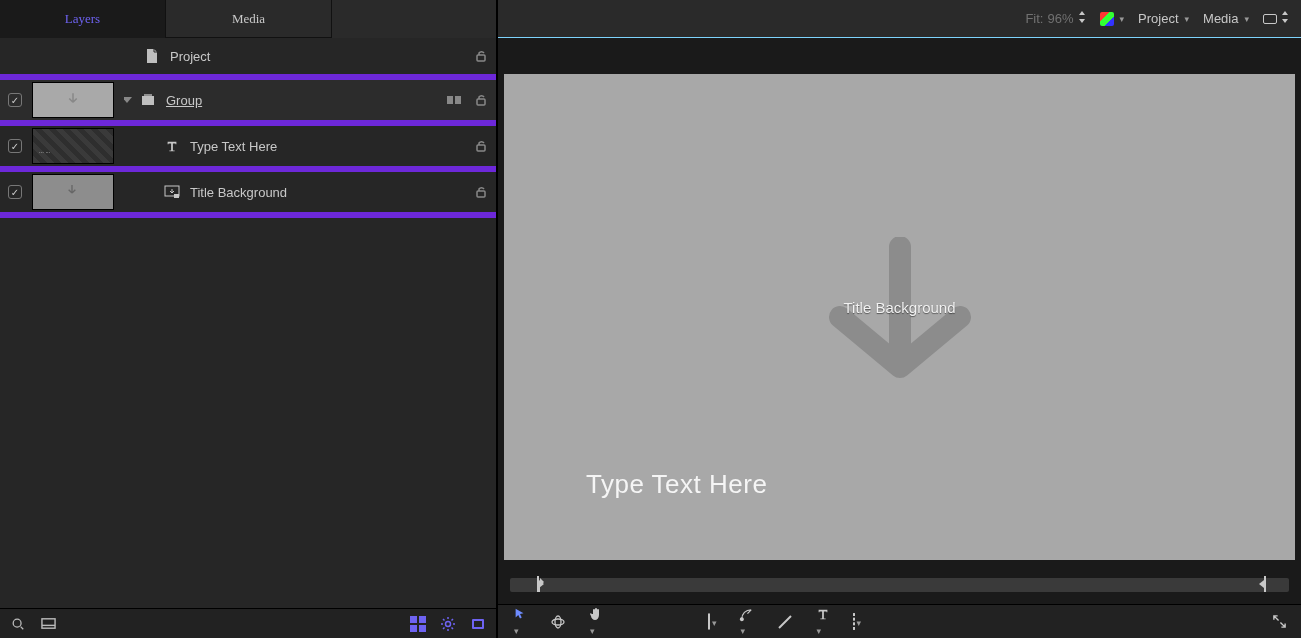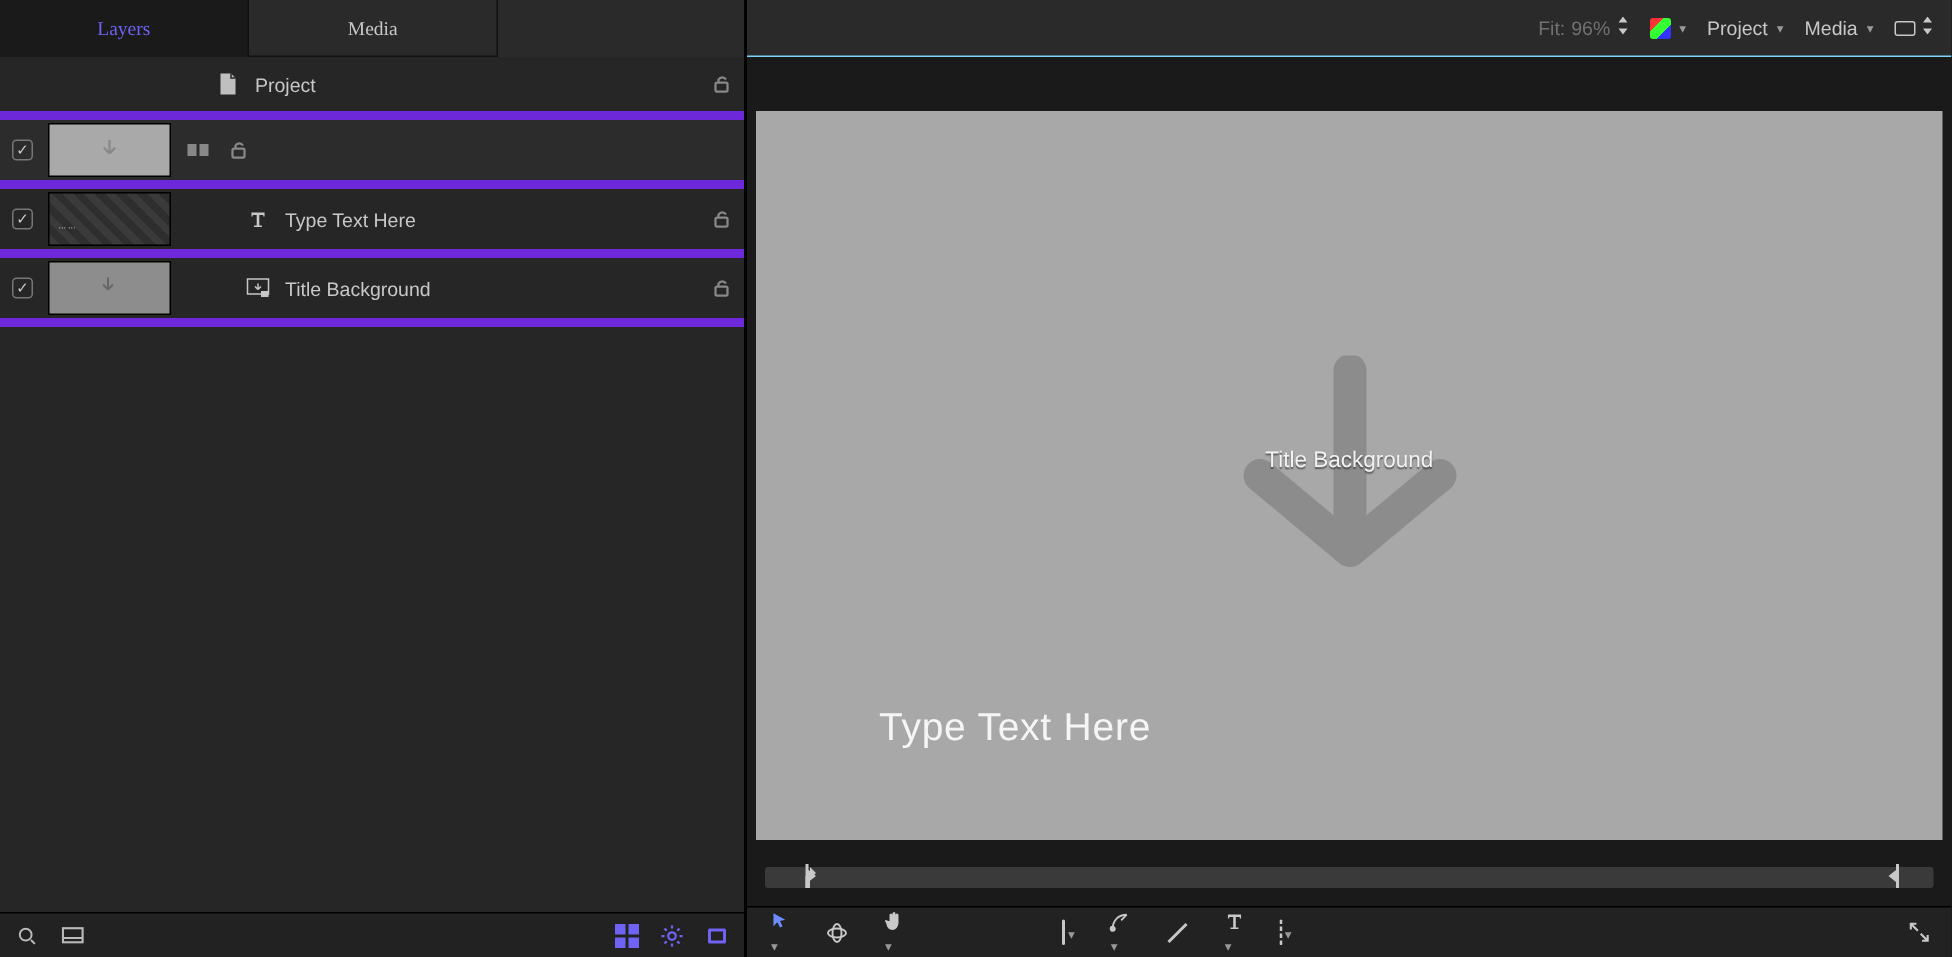--- a/index.html
+++ b/index.html
@@ -90,20 +90,30 @@
 
     <div class="row" style="background:#2c2c2c;">
       <span class="cb">✓</span>
       <span class="thumb">
         <span class="arrow-mini">
           <svg viewBox="0 0 24 24" width="18" height="18" fill="#888">
               <path d="M12 3v12m0 0l-5-5m5 5l5-5" stroke="#888" stroke-width="2" fill="none"></path>
             </svg>
         </span>
       </span>
+      <div class="mid">
+        <span class="tri down"></span>
+        <span class="ic">
+          <svg viewBox="0 0 16 16" width="16" height="16" fill="#bfbfbf">
+              <rect x="2" y="4" width="12" height="9"></rect>
+              <rect x="4" y="2" width="8" height="2" fill="#8f8f8f"></rect>
+            </svg>
+        </span>
+        <span class="label u">Group</span>
+      </div>
       <div class="tail">
         <span class="ic">
           <svg viewBox="0 0 16 16" width="16" height="16" fill="#888">
               <rect x="1" y="4" width="6" height="8"></rect>
               <rect x="9" y="4" width="6" height="8"></rect>
             </svg>
         </span>
         <span class="lock">
           <svg viewBox="0 0 14 14" width="14" height="14" fill="none" stroke="#888" stroke-width="1.5">
               <rect x="3" y="6" width="8" height="6" rx="1"></rect>

